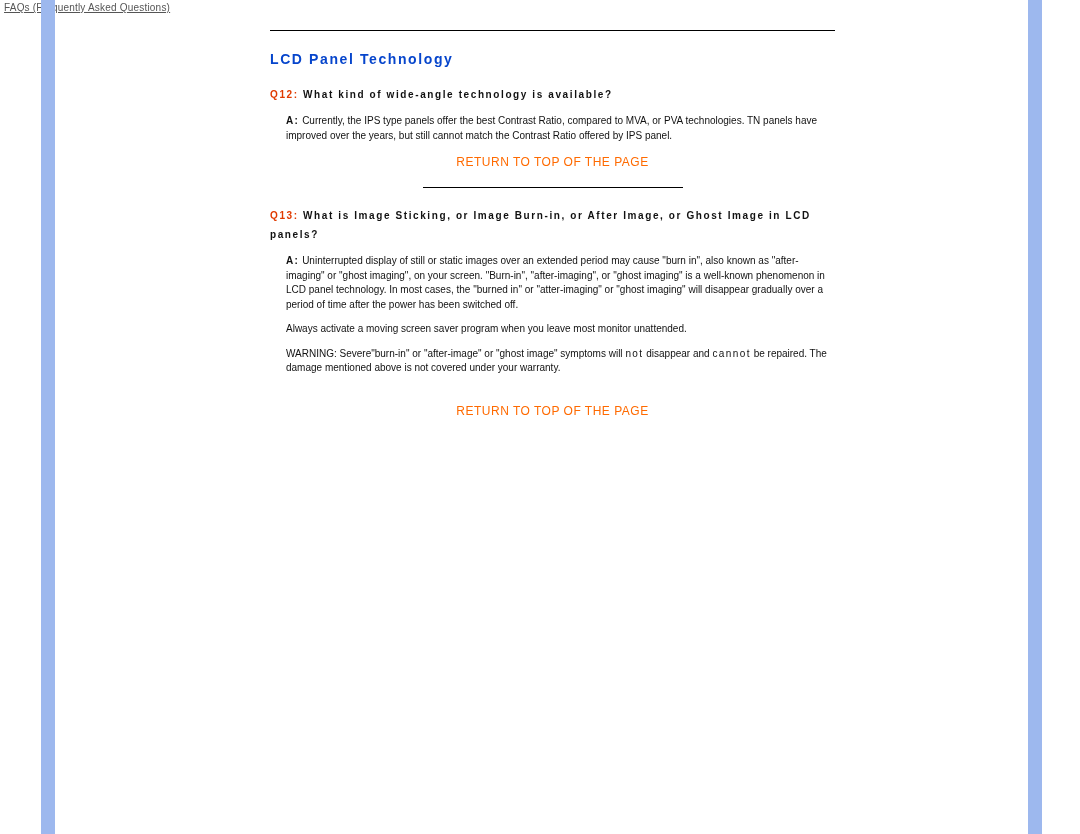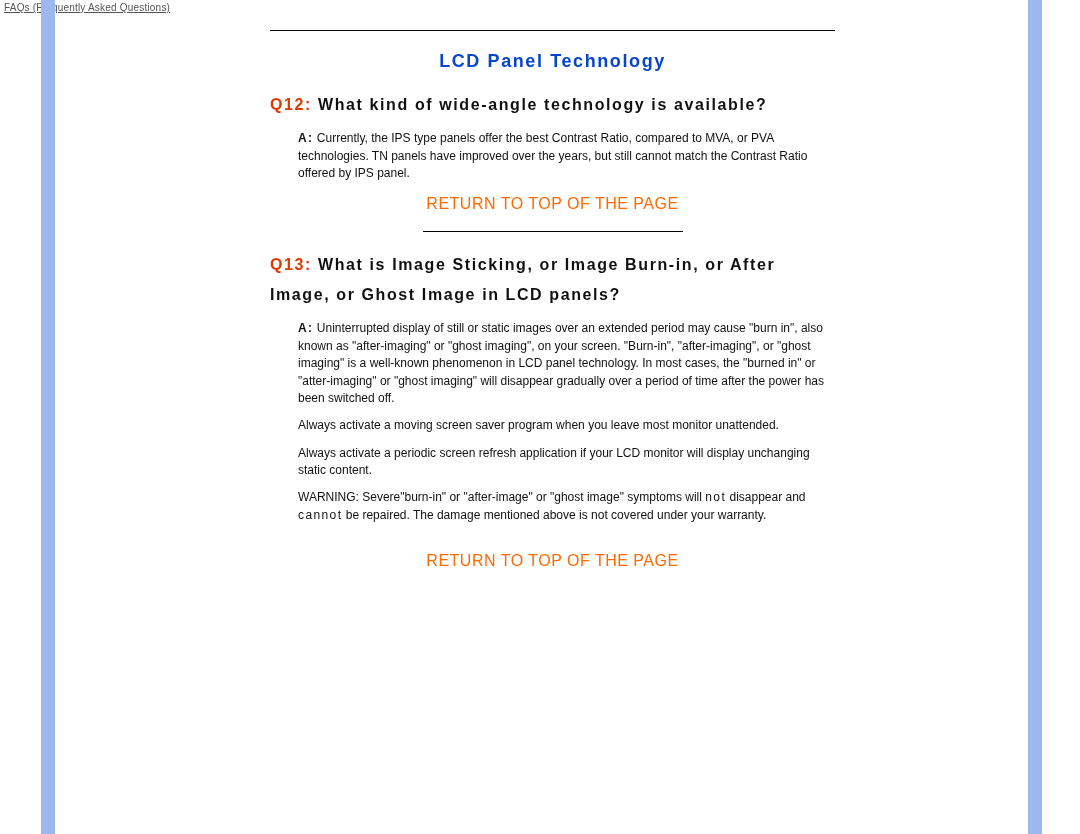--- a/index.html
+++ b/index.html
@@ -45,56 +45,55 @@
     width: 100%;
   }
   hr.divider-short {
     border: none;
     border-top: 1px solid #000;
     margin: 18px auto 18px auto;
     width: 260px;
   }
   .section-title {
     color: #0645cc;
-    font-size: 18px;
+    font-size: 14px;
     font-weight: bold;
     letter-spacing: 1.6px;
     margin: 6px 0 18px 0;
-    text-align: center;
   }
   .q-line {
-    font-size: 16px;
+    font-size: 10px;
     font-weight: bold;
     letter-spacing: 1.6px;
     line-height: 1.9;
     margin: 6px 0 10px 0;
     color: #111;
   }
   .q-label {
     color: #e03a00;
     font-weight: bold;
   }
   .answer-block {
-    margin-left: 28px;
-    font-size: 12px;
+    margin-left: 16px;
+    font-size: 10px;
     line-height: 1.45;
     color: #111;
     margin-bottom: 10px;
   }
   .answer-block .a-label {
     letter-spacing: 1.4px;
     font-weight: bold;
   }
   .notspan {
     letter-spacing: 1.4px;
   }
   .return-link {
     text-align: center;
     color: #ff6a00;
-    font-size: 16px;
+    font-size: 12px;
     letter-spacing: 0.5px;
     margin: 12px 0 14px 0;
     cursor: pointer;
   }
 </style>
 </head>
 <body>
 
 <div class="page">
 
@@ -128,21 +127,20 @@
       <span class="q-label">Q13:</span>
       <span>What is Image Sticking, or Image Burn-in, or After Image, or Ghost Image in LCD panels?</span>
     </div>
 
     <div class="answer-block">
       <span class="a-label">A:</span>
       <span>Uninterrupted display of still or static images over an extended period may cause "burn in", also known as "after-imaging" or "ghost imaging", on your screen. "Burn-in", "after-imaging", or "ghost imaging" is a well-known phenomenon in LCD panel technology. In most cases, the "burned in" or "atter-imaging" or "ghost imaging" will disappear gradually over a period of time after the power has been switched off.</span>
     </div>
 
     <div class="answer-block">Always activate a moving screen saver program when you leave most monitor unattended.</div>
-    <div class="answer-block">Always activate a periodic screen refresh application if your LCD monitor will display unchanging static content.</div>
 
     <div class="answer-block">
       <span>WARNING: Severe"burn-in" or "after-image" or "ghost image" symptoms will </span><span class="notspan">not</span><span> disappear and </span><span class="notspan">cannot</span><span> be repaired. The damage mentioned above is not covered under your warranty.</span>
     </div>
 
 
 
     <div class="return-link" style="margin-top:28px">RETURN TO TOP OF THE PAGE</div>
 
   </div>

